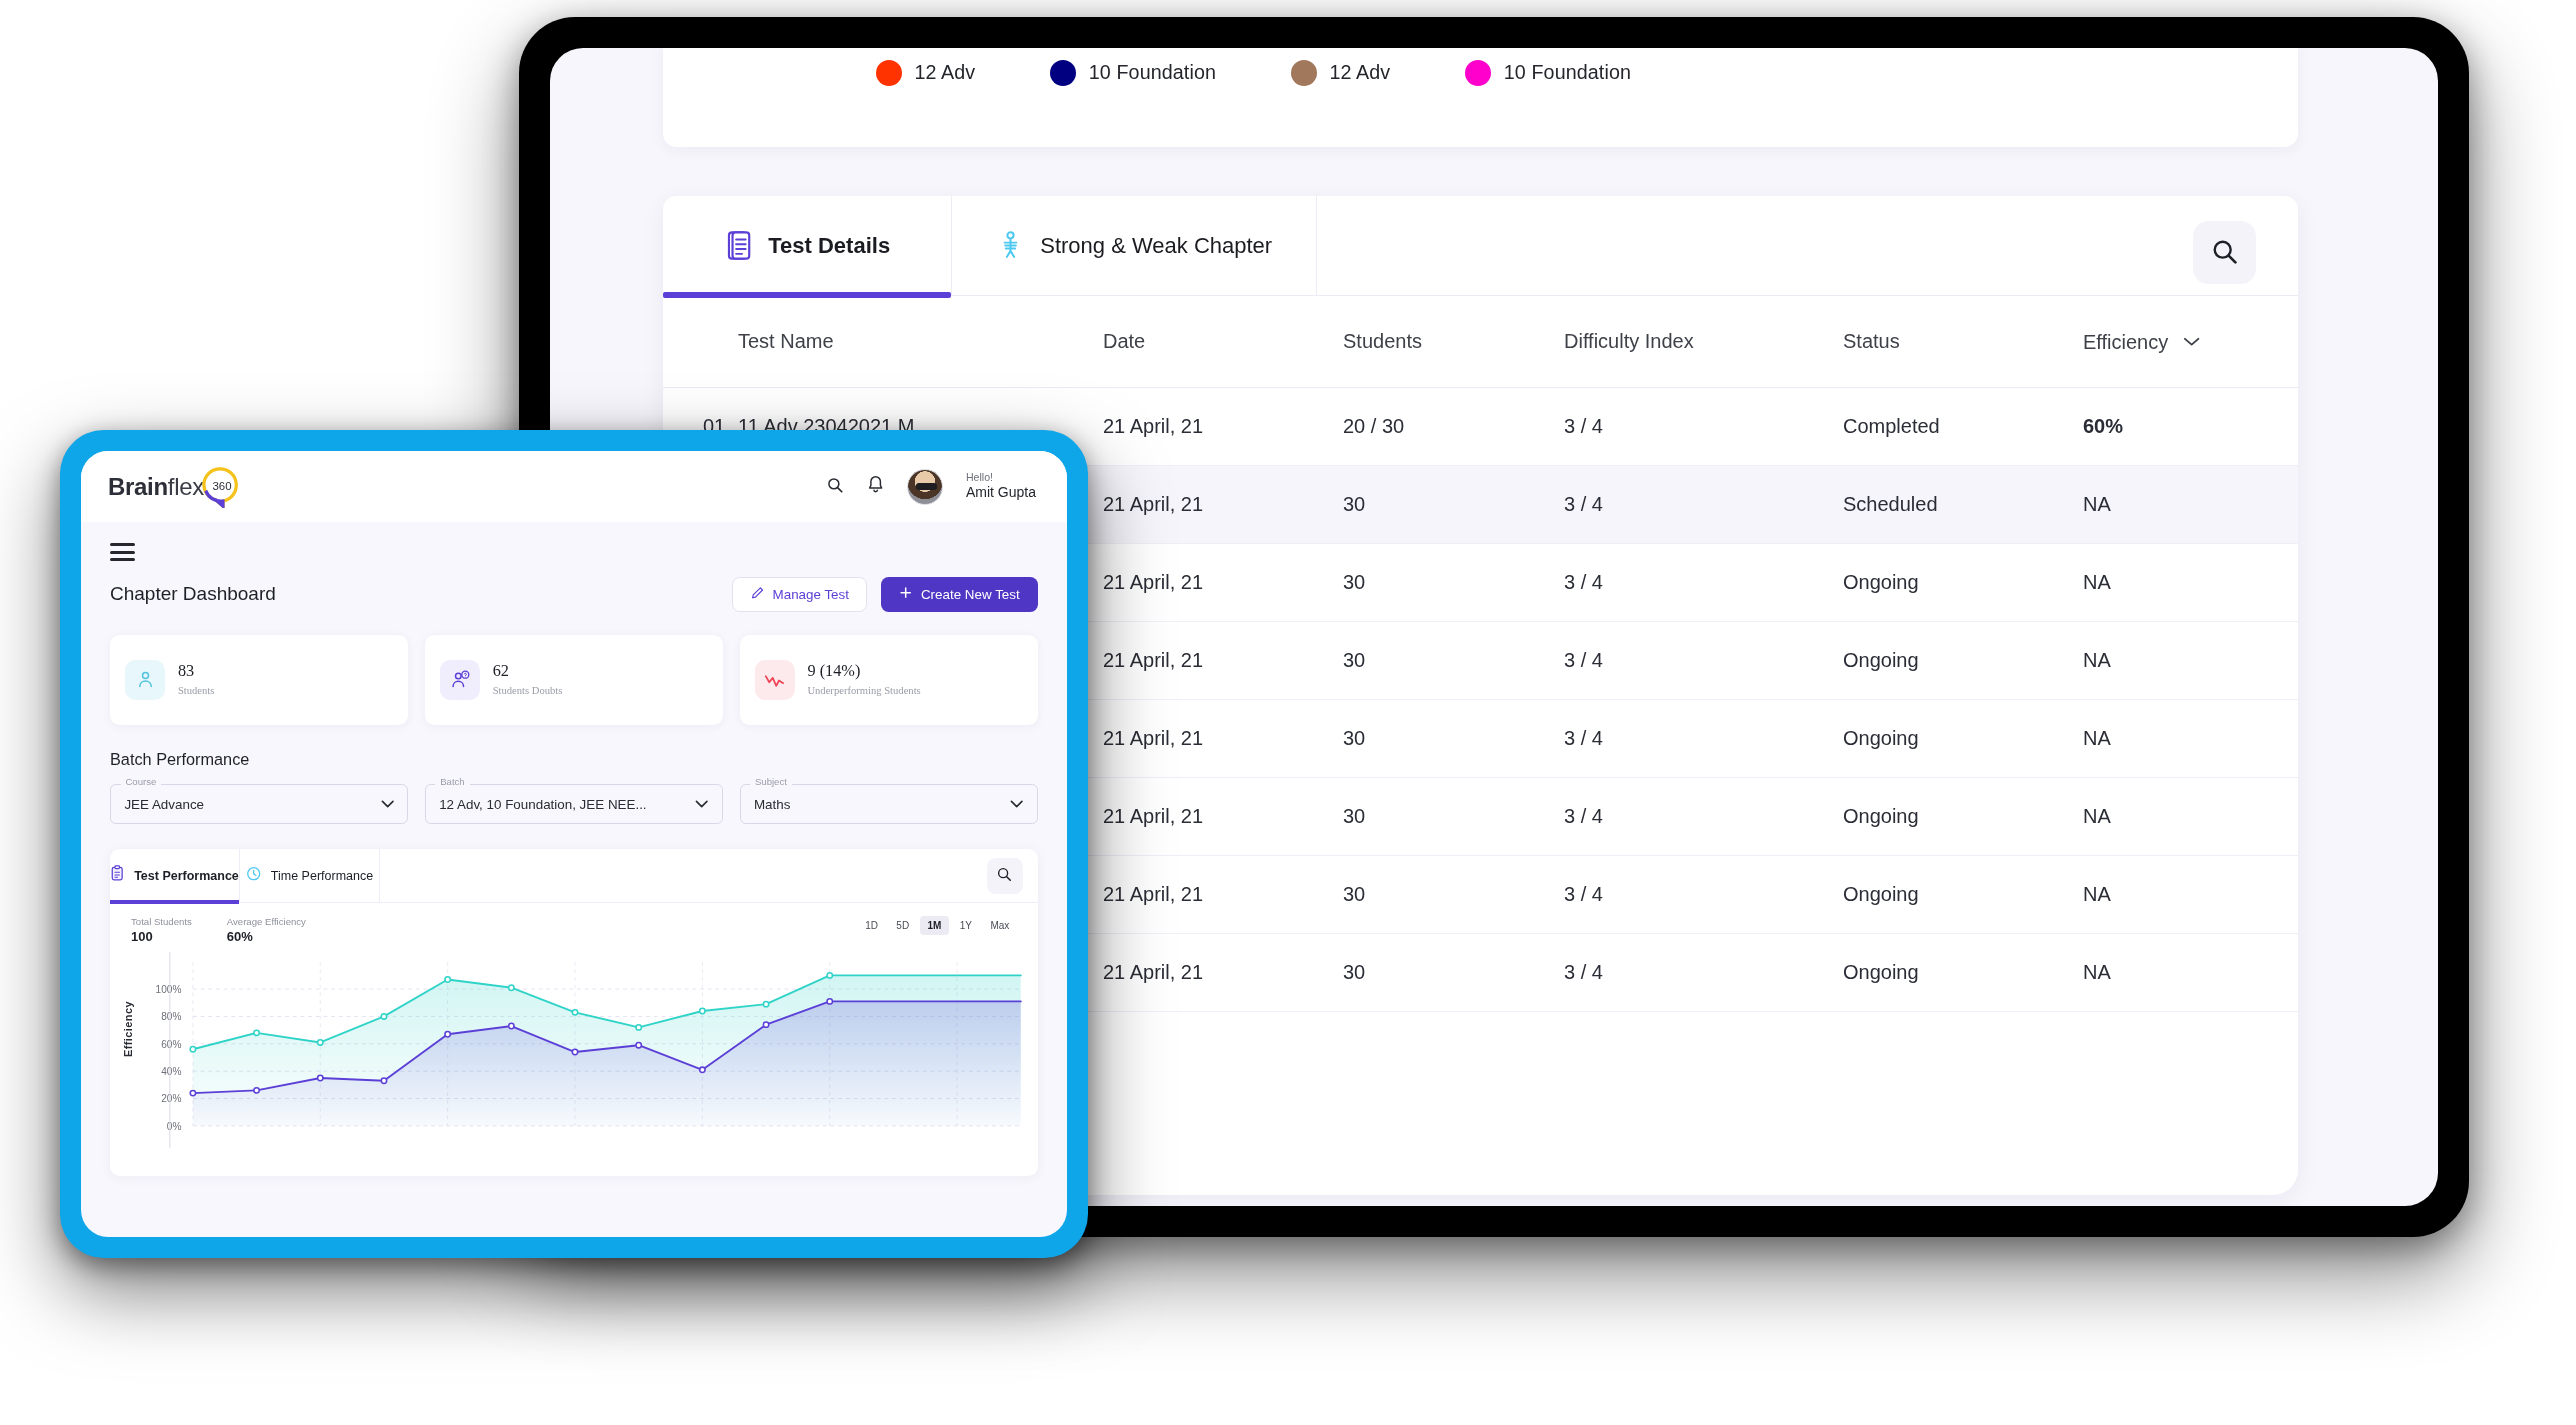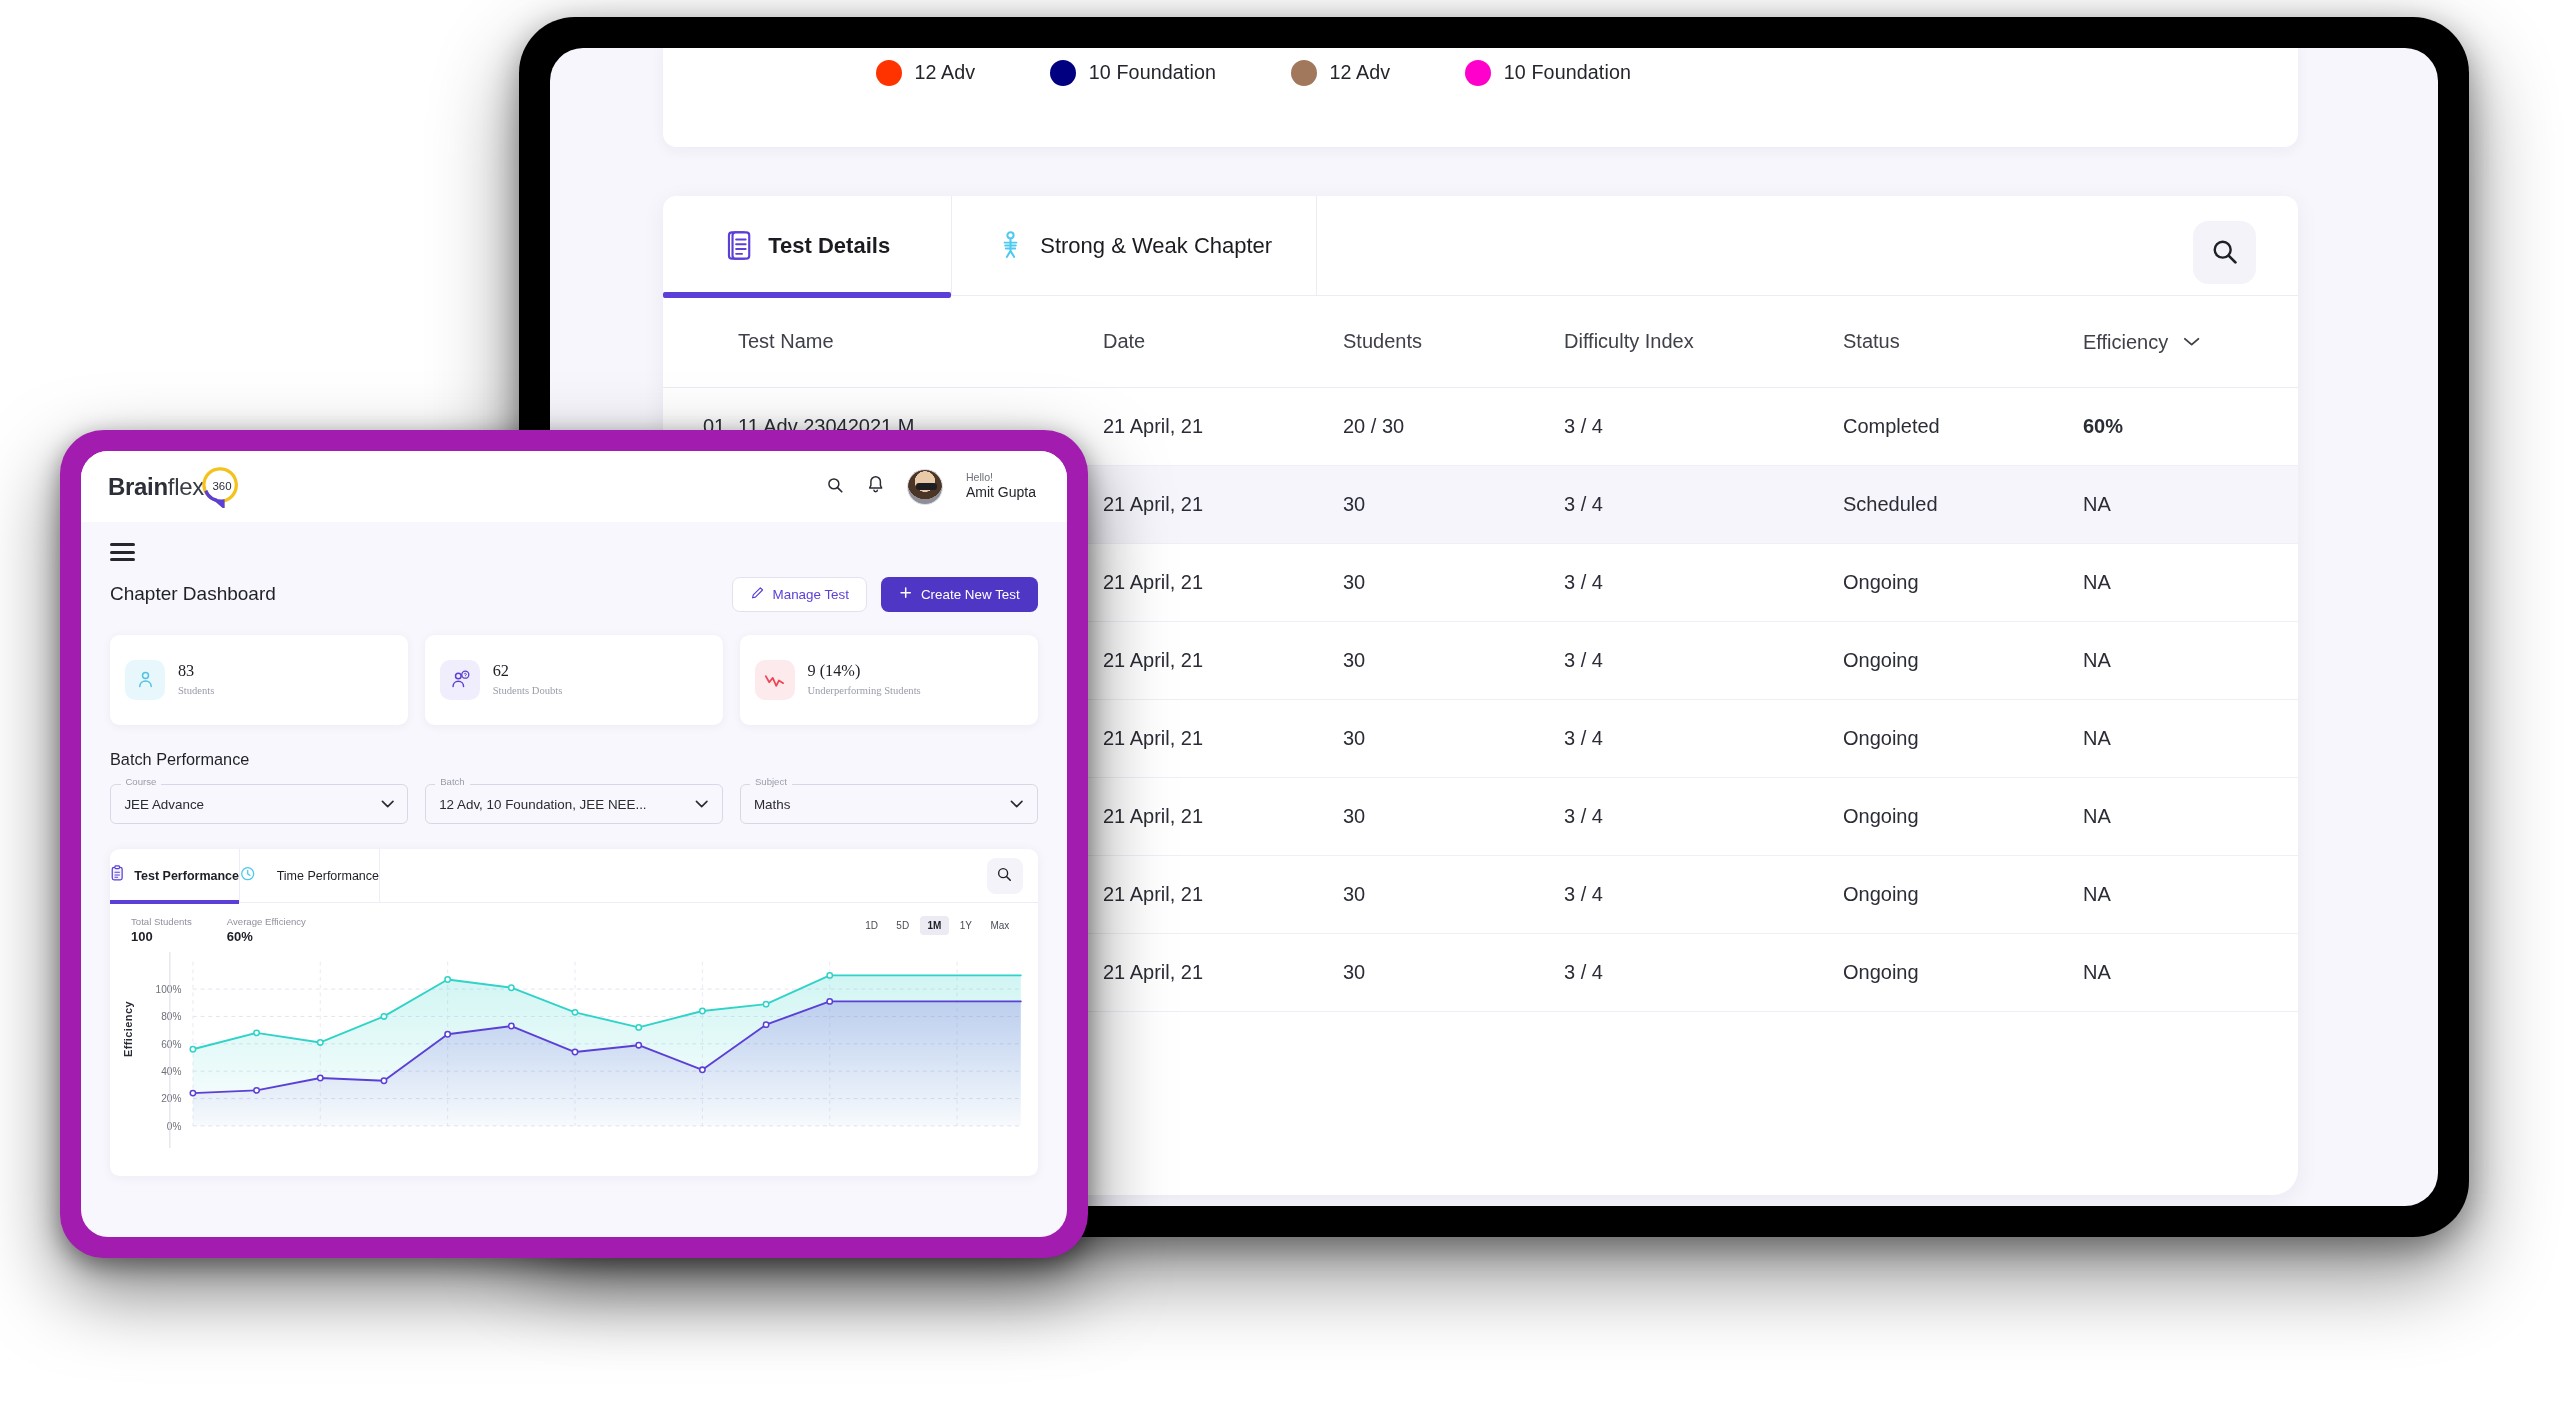--- a/index.html
+++ b/index.html
@@ -103,21 +103,21 @@
   .c-eff   { width: auto; }
   tr.row-alt td { background: #f6f5fc; }
   td.bold { font-weight: 700; }
   .chev { display: inline-block; margin-left: 9.6px; vertical-align: 1.9px; }
 
   
   .device-sm {
     position: absolute;
     left: 60px; top: 430px;
     width: 1028px; height: 828px;
-    background: #a21caf;
+    background: #0ea5e9;
     border-radius: 44px;
     box-shadow: 0 33px 77px rgba(0,0,0,0.5), 0 7.7px 25px rgba(0,0,0,0.4);
   }
   .device-sm .screen-sm {
     position: absolute;
     left: 21px; top: 21px; right: 21px; bottom: 21px;
     background: #f8f7fd;
     border-radius: 27px;
     overflow: hidden;
   }
@@ -184,21 +184,21 @@
   }
   .sel-val { overflow: hidden; white-space: nowrap; text-overflow: ellipsis; padding-right: 19px; }
   .sel-chev { margin-left: auto; flex: none; }
 
   .chart-card {
     background: #fff; border-radius: 9.6px; margin-top: 25px;
     box-shadow: 0 1.9px 11.5px rgba(40,30,90,0.05);
     overflow: hidden; height: 327px;
   }
   .ctabs { display: flex; height: 54px; border-bottom: 1px solid #eeecf6; position: relative; }
-  .ctab { display: flex; align-items: center; justify-content: space-between; gap: 9.6px;
+  .ctab { display: flex; align-items: center; justify-content: center; gap: 9.6px;
           border-right: 1px solid #eeecf6; position: relative; cursor: pointer; }
   .ctab:nth-child(1) { width: 130px; }
   .ctab:nth-child(2) { width: 140px; }
   .ctab.sp { flex: 1; border-right: none; }
   .ctab-label { font-size: 12.5px; color: #1d1f27; }
   .ctab.active .ctab-label { font-weight: 700; }
   .ctab.active::after { content:""; position:absolute; left:0; right:0; bottom:-1.9px;
                         height:3.8px; background:#5b3fd6; }
   .csearch { position:absolute; right:15.4px; top:8.6px; width:36px; height:36px;
              border-radius:8.6px; background:#f4f3fa; display:flex; align-items:center;

